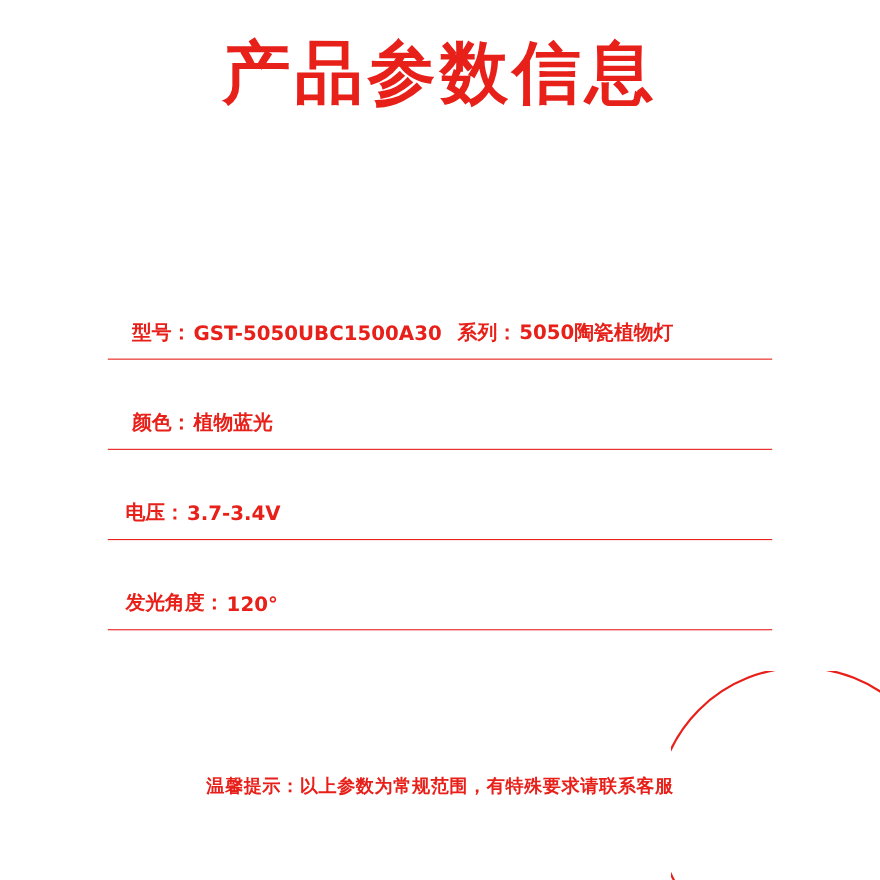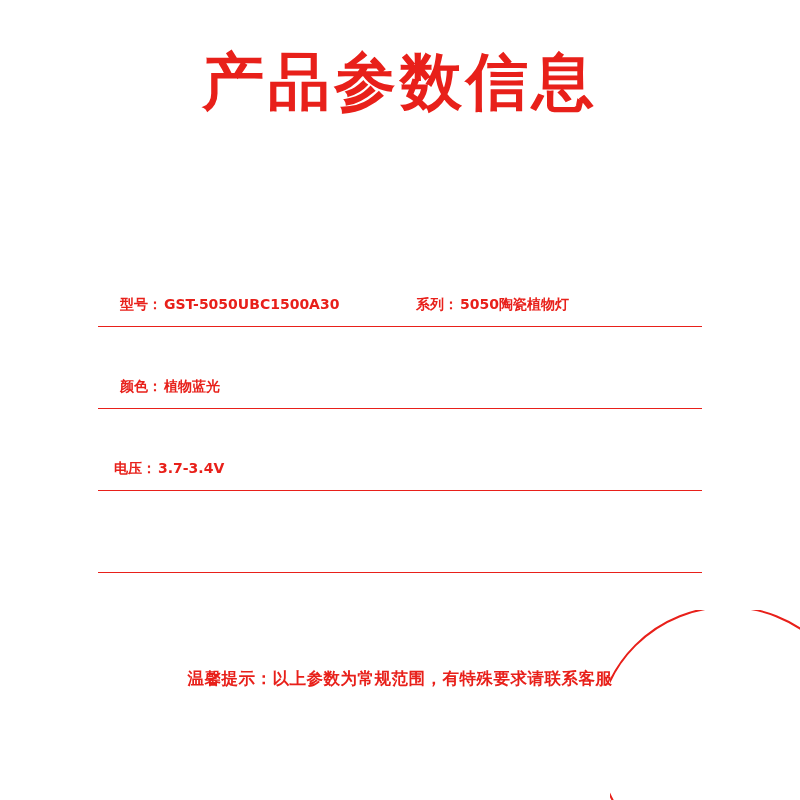--- a/index.html
+++ b/index.html
@@ -19,42 +19,42 @@
     width: 800px;
     height: 800px;
     box-sizing: border-box;
   }
   .title {
     text-align: center;
     color: #e8201a;
     font-size: 62px;
     font-weight: bold;
     letter-spacing: 4px;
-    padding-top: 46px;
+    padding-top: 30px;
     line-height: 1.15;
     font-family: "DejaVu Sans", "Liberation Sans", sans-serif;
   }
   .spec-table {
     position: absolute;
     left: 98px;
     top: 245px;
     width: 604px;
   }
   .spec-row {
     display: flex;
     align-items: flex-end;
     height: 82px;
     border-bottom: 1.6px solid #e8201a;
     box-sizing: border-box;
   }
   .cell {
     display: flex;
-    align-items: flex-start;
+    align-items: flex-end;
     color: #e8201a;
-    font-size: 14px;
+    font-size: 18px;
     font-weight: bold;
     padding-bottom: 12px;
     white-space: nowrap;
     font-family: "DejaVu Sans", "Liberation Sans", sans-serif;
   }
   .cell.left {
     width: 50%;
     padding-left: 22px;
     box-sizing: border-box;
   }
@@ -66,21 +66,21 @@
   .cell .label {
     font-weight: bold;
   }
   .cell .value {
     font-weight: bold;
     margin-left: 2px;
   }
   .note {
     position: absolute;
     left: 0;
-    top: 668px;
+    top: 704px;
     width: 800px;
     text-align: center;
     color: #e8201a;
     font-size: 16.5px;
     font-weight: bold;
     letter-spacing: 0.5px;
     font-family: "DejaVu Sans", "Liberation Sans", sans-serif;
   }
   .corner-swoosh {
     position: absolute;
@@ -132,20 +132,24 @@
 
     <div class="spec-row">
       <div class="cell right">
         <span class="label">电压：</span>
         <span class="value">3.7-3.4V</span>
       </div>
     </div>
 
 
     <div class="spec-row">
+      <div class="cell right">
+        <span class="label">发光角度：</span>
+        <span class="value">120°</span>
+      </div>
     </div>
 
   </div>
 
   <div class="note">温馨提示：以上参数为常规范围，有特殊要求请联系客服</div>
 
   <div class="corner-swoosh">
     <div class="arc"></div>
   </div>
 

